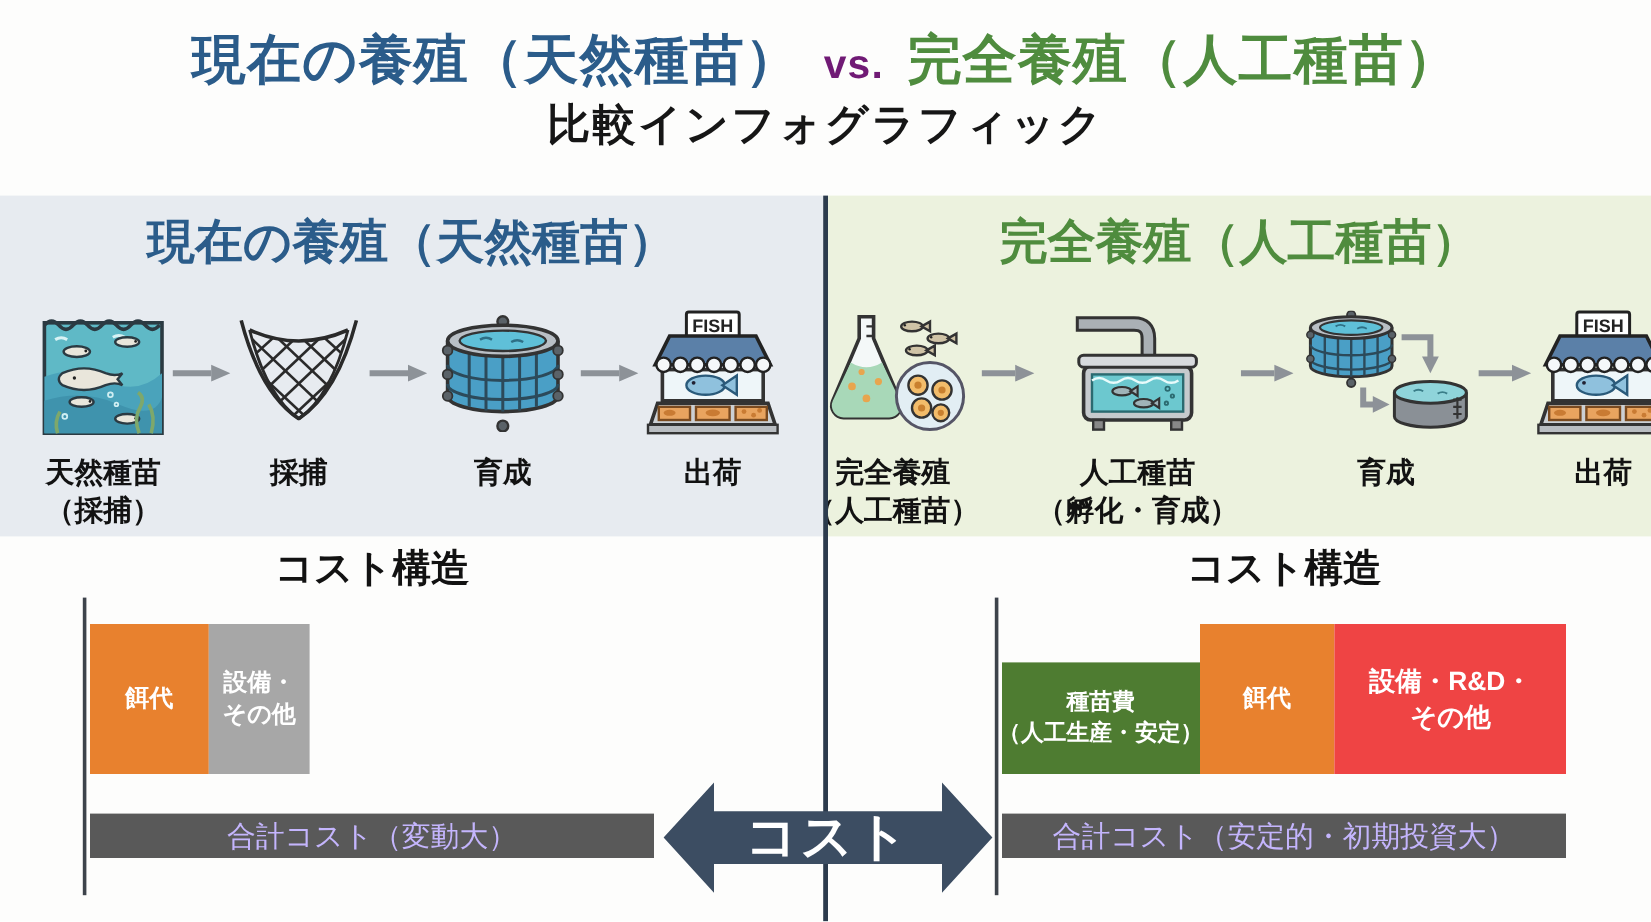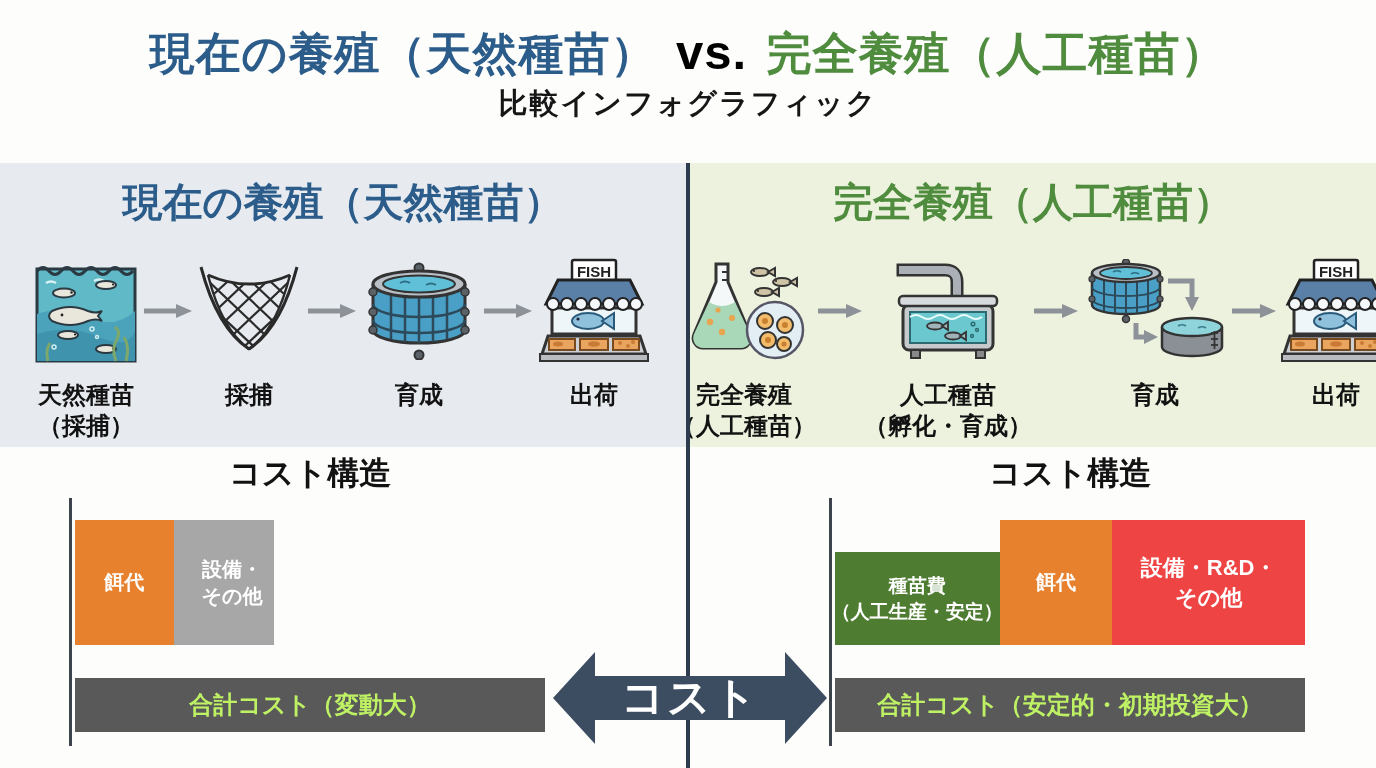--- a/index.html
+++ b/index.html
@@ -3,23 +3,23 @@
 <meta charset="utf-8">
 <style>
   html,body{margin:0;padding:0;}
   body{font-family:"Liberation Sans","DejaVu Sans",sans-serif;background:#ffffff;}
   .page{position:relative;width:1376px;height:768px;background:#fdfdfc;overflow:hidden;}
 
   
   .title-block{position:absolute;top:24px;left:0;width:100%;text-align:center;}
   .title-line1{font-size:45px;font-weight:bold;letter-spacing:1px;line-height:1.15;}
   .t-blue{color:#2b5c8a;}
-  .t-vs{color:#000000;font-size:49px;padding:0 6px;}
+  .t-vs{color:#701a75;font-size:34px;padding:0 6px;}
   .t-green{color:#4f8c3e;}
-  .title-line2{font-size:29px;font-weight:bold;color:#161616;margin-top:4px;letter-spacing:2px;}
+  .title-line2{font-size:36px;font-weight:bold;color:#161616;margin-top:4px;letter-spacing:2px;}
 
   
   .panel{position:absolute;top:163px;height:284px;}
   .panel-left{left:0;width:686px;background:#e7ebf0;}
   .panel-right{left:690px;width:686px;background:#ecf2de;}
   .divider{position:absolute;left:686px;top:163px;width:4px;height:605px;background:#2c3b4d;}
 
   .panel-header{text-align:center;font-size:40px;font-weight:bold;margin-top:16px;line-height:1.15;}
   .ph-blue{color:#2b5c8a;}
   .ph-green{color:#4f8c3e;}
@@ -31,22 +31,22 @@
   .flow-arrow{height:112px;display:flex;align-items:center;}
 
   
   .cost-col{position:absolute;top:452px;width:470px;height:300px;}
   .cost-col-left{left:75px;}
   .cost-col-right{left:835px;}
   .cost-title{position:absolute;top:0;width:100%;text-align:center;font-size:32px;font-weight:bold;color:#121212;}
   .cost-axis{position:absolute;left:-6px;top:46px;width:3px;height:248px;background:#3d434b;}
   .stackbar{position:absolute;top:68px;left:0;width:100%;height:125px;display:flex;}
   .seg{display:flex;align-items:center;justify-content:center;color:#ffffff;font-weight:bold;font-size:20px;text-align:center;white-space:pre;line-height:1.35;}
-  .totalbar{position:absolute;top:226px;left:0;width:100%;height:54px;background:#595959;color:#bef264;
-            display:flex;align-items:center;justify-content:center;font-size:24px;font-weight:bold;white-space:pre;}
+  .totalbar{position:absolute;top:226px;left:0;width:100%;height:37px;background:#595959;color:#c4b5fd;
+            display:flex;align-items:center;justify-content:center;font-size:24px;font-weight:normal;white-space:pre;}
 
   
   .cost-arrow{position:absolute;left:551px;top:642px;width:278px;height:112px;}
   .cost-arrow svg{position:absolute;left:0;top:0;}
   .cost-arrow-label{position:absolute;left:0;top:0;width:100%;height:100%;display:flex;align-items:center;justify-content:center;
                     color:#ffffff;font-size:43px;font-weight:bold;letter-spacing:2px;}
 </style>
 </head>
 <body>
 
@@ -403,21 +403,21 @@
 
   <div class="divider"></div>
 
   <div class="cost-col cost-col-left">
     <div class="cost-title">コスト構造</div>
     <div class="cost-axis"></div>
     <div class="stackbar">
       <div class="seg" style="width: 21%; background: rgb(232, 129, 46);">
         <div>餌代</div>
       </div>
-      <div class="seg" style="width: 18%; background: rgb(167, 167, 167); padding-left: 16px;">
+      <div class="seg" style="width: 18%; background: rgb(167, 167, 167);">
         <div>設備・
 その他</div>
       </div>
     </div>
     <div class="totalbar">合計コスト（変動大）</div>
   </div>
 
   <div class="cost-col cost-col-right">
     <div class="cost-title">コスト構造</div>
     <div class="cost-axis"></div>

